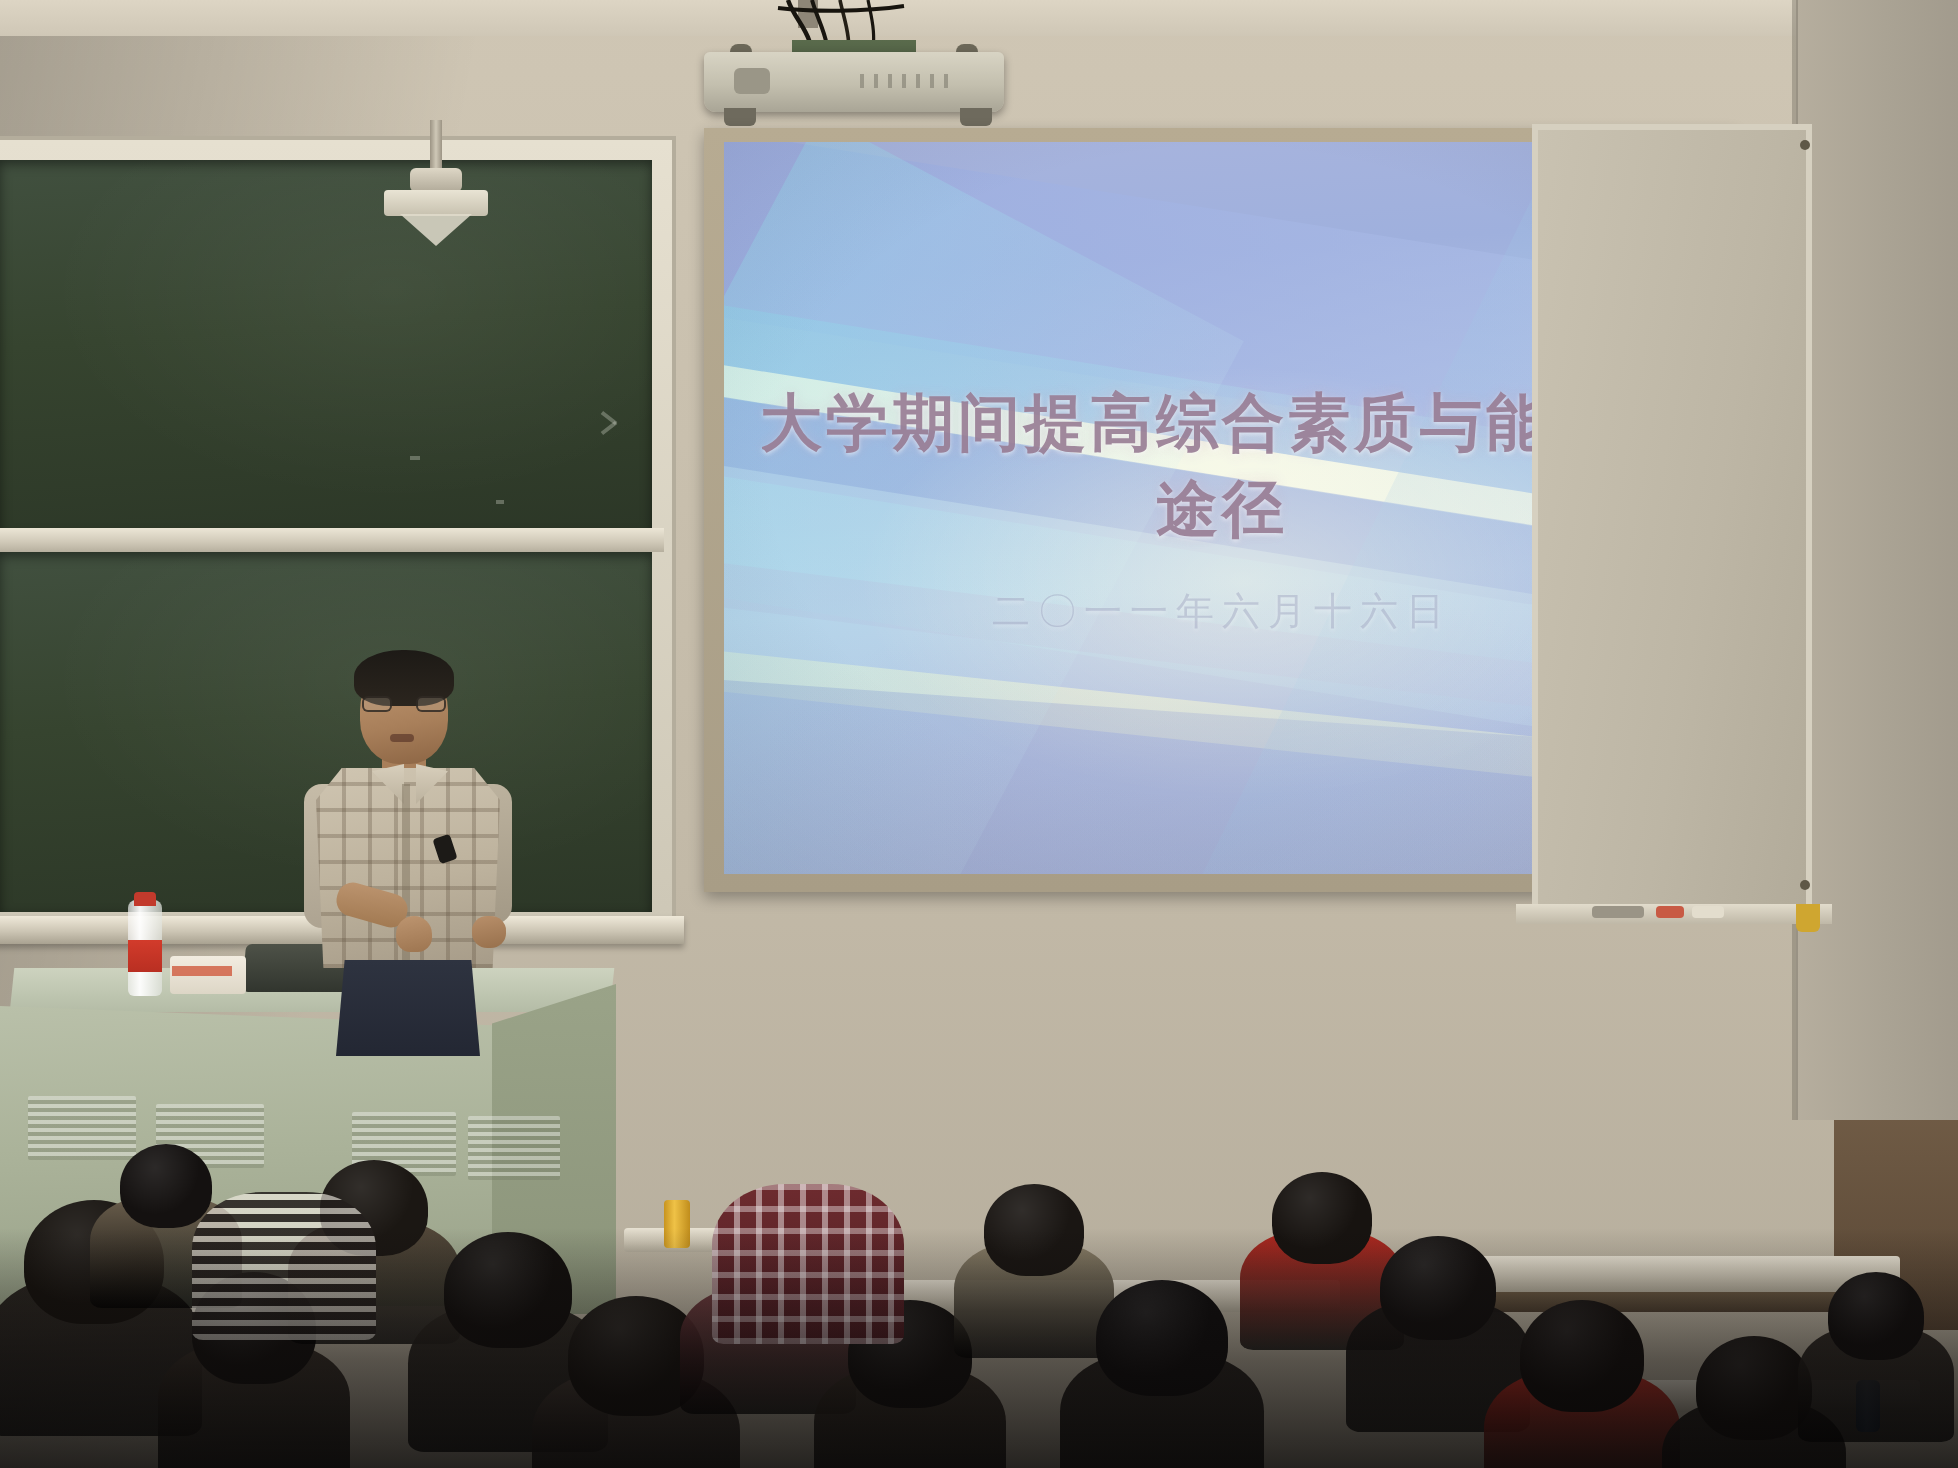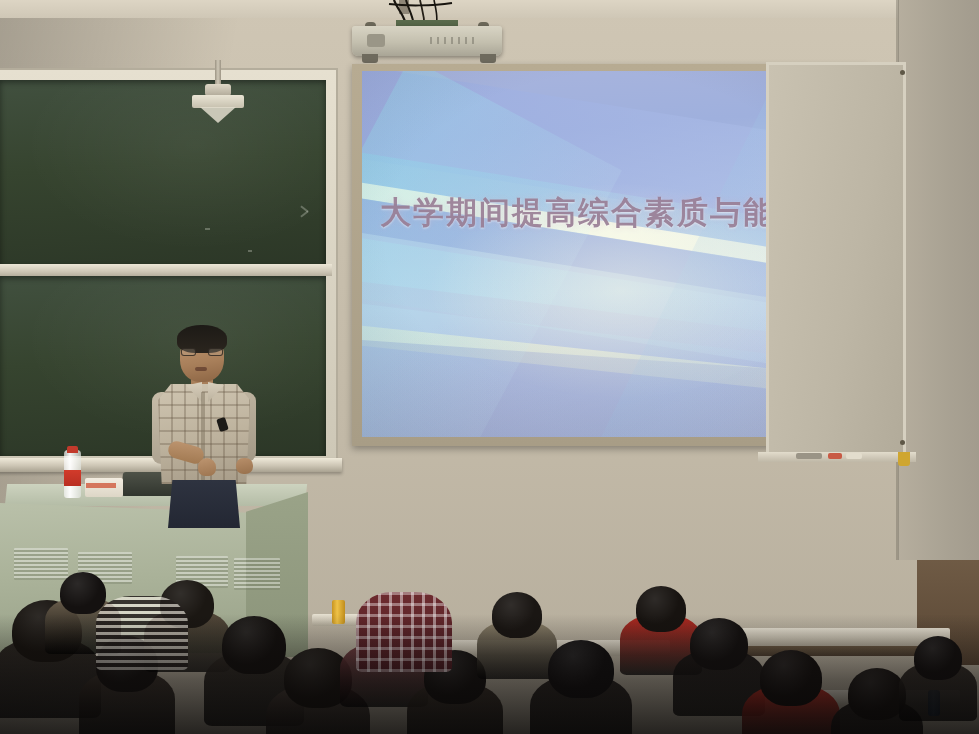--- a/index.html
+++ b/index.html
@@ -469,21 +469,23 @@
       <div class="ribbon" style="left:-160px; top:238px; width:840px; height:20px; transform: rotate(6deg); background:linear-gradient(90deg, rgba(214,232,214,0.55) 0%, rgba(238,243,214,0.75) 45%, rgba(214,228,226,0.45) 100%);"></div>
       <div class="ribbon" style="left:-160px; top:258px; width:860px; height:120px; transform: rotate(4deg); background:linear-gradient(90deg, rgba(150,163,208,0.55) 0%, rgba(164,177,214,0.45) 55%, rgba(176,188,218,0.35) 100%);"></div>
       <div class="ribbon" style="left:-60px; top:-40px; width:240px; height:460px; transform: rotate(28deg); background:linear-gradient(90deg, rgba(150,225,238,0.35) 0%, rgba(200,238,244,0.12) 100%);"></div>
       <div class="ribbon" style="left:330px; top:-60px; width:150px; height:480px; transform: rotate(26deg); background:linear-gradient(90deg, rgba(160,200,230,0.22) 0%, rgba(210,228,242,0.08) 100%);"></div>
 
       <div class="screen-glow"></div>
       <div class="screen-vignette"></div>
 
       <div class="slide-title">
         <div>大学期间提高综合素质与能力的</div>
+        <div>途径</div>
       </div>
+      <div class="slide-subtitle">二〇一一年六月十六日</div>
     </div>
   </div>
 
   <div class="whiteboard"></div>
   <div class="board-screw" style="left:900px; top:70px;"></div>
   <div class="board-screw" style="left:900px; top:440px;"></div>
   <div class="whiteboard-tray"></div>
   <div class="tray-marker" style="left:796px; width:26px; background:#9a9486;"></div>
   <div class="tray-marker" style="left:828px; width:14px; background:#c85a44;"></div>
   <div class="tray-marker" style="left:846px; width:16px; background:#e3ddcd;"></div>

